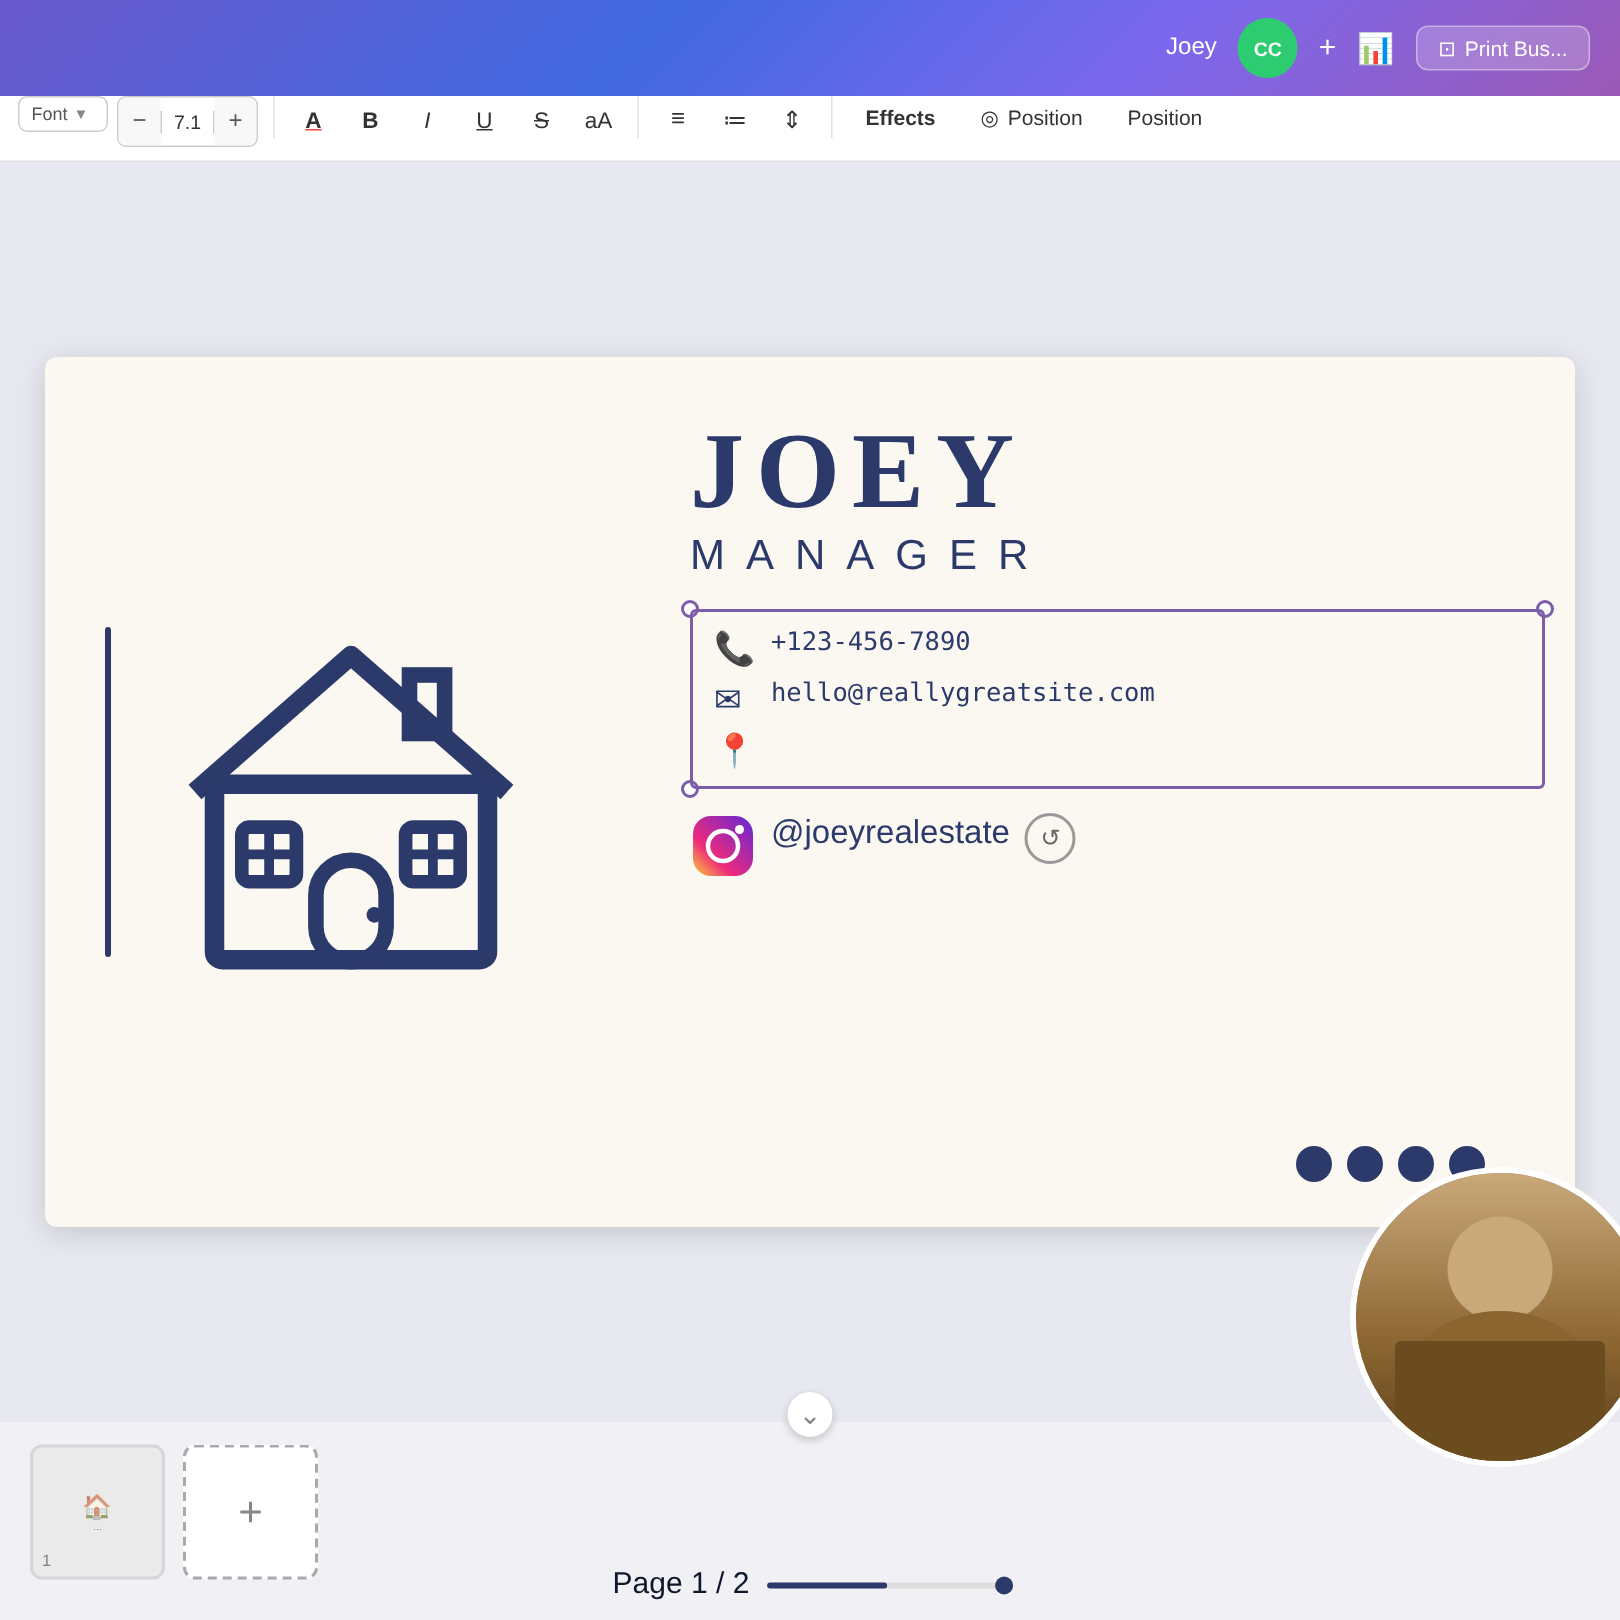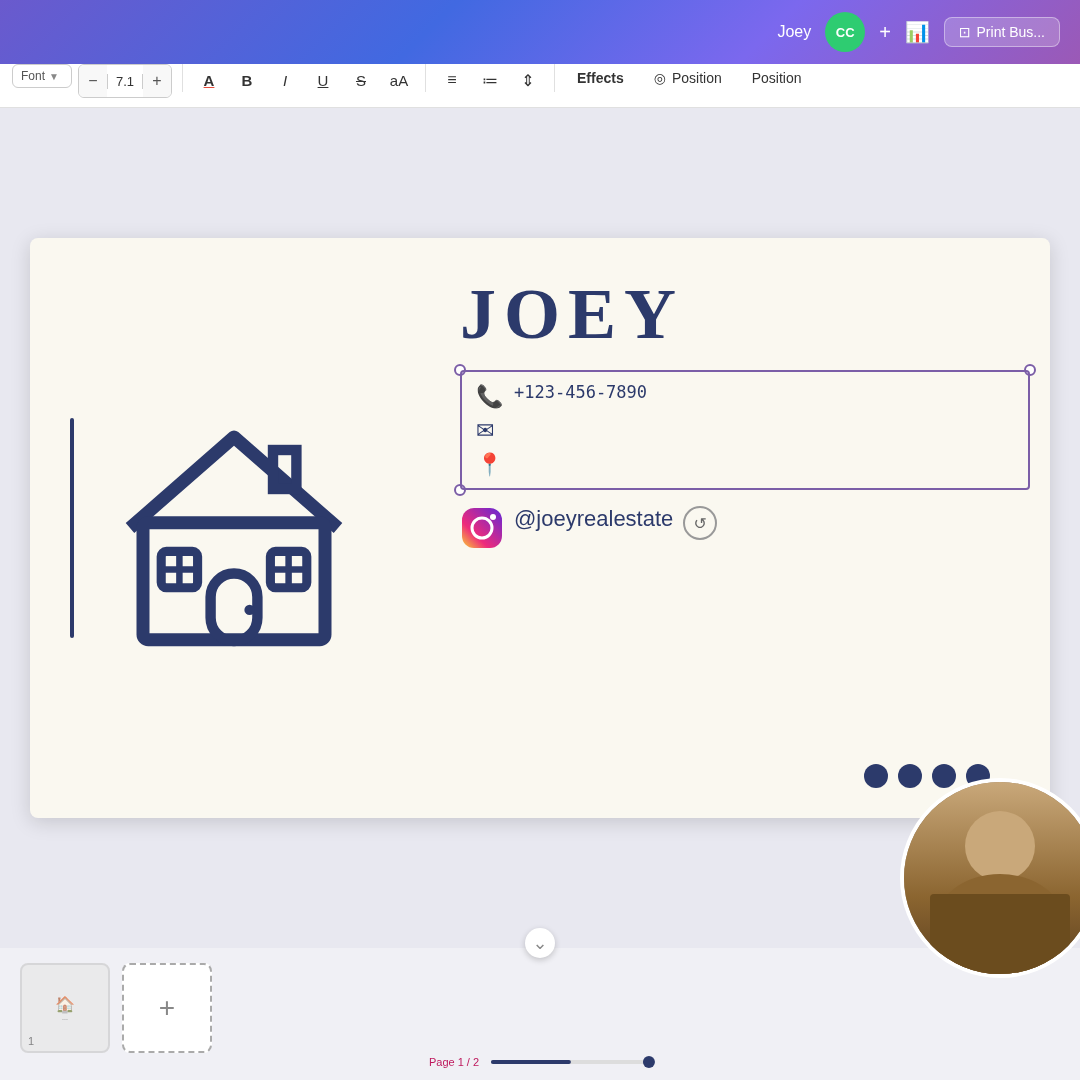--- a/index.html
+++ b/index.html
@@ -480,36 +480,38 @@
         <line x1="58" y1="118" x2="58" y2="146" stroke="#2c3a6b" stroke-width="5"></line>
 
         <rect x="128" y="118" width="28" height="28" rx="4" fill="none" stroke="#2c3a6b" stroke-width="7"></rect>
         <line x1="128" y1="132" x2="156" y2="132" stroke="#2c3a6b" stroke-width="5"></line>
         <line x1="142" y1="118" x2="142" y2="146" stroke="#2c3a6b" stroke-width="5"></line>
       </svg>
     </div>
 
     <div class="right-section">
       <div class="name-title">JOEY</div>
+      <div class="role-title">MANAGER</div>
 
       <div style="position:relative; margin-top:18px;">
 
         <div class="selection-handle" style="top:-6px;left:-6px;"></div>
 
         <div class="selection-handle" style="top:-6px;right:-6px;"></div>
 
         <div class="selection-handle" style="bottom:-6px;left:-6px;"></div>
 
         <div class="contact-box">
           <div class="contact-row">
             <span class="contact-icon">📞</span>
             <span class="contact-text">+123-456-7890</span>
           </div>
           <div class="contact-row">
             <span class="contact-icon">✉</span>
+            <span class="contact-text">hello@reallygreatsite.com</span>
           </div>
           <div class="contact-row">
             <span class="contact-icon">📍</span>
             <div>
             </div>
           </div>
         </div>
       </div>
 
       <div class="instagram-row">
@@ -559,19 +561,19 @@
       <div style="font-size:16px;">🏠</div>
       <div style="font-size:7px;color:#555;">...</div>
     </div>
     <div class="page-thumb-number">1</div>
   </div>
 
 
   <div class="add-page-btn">+</div>
 </div>
 
-<div style="position:fixed;bottom:12px;left:50%;transform:translateX(-50%);display:flex;align-items:center;gap:12px;font-size:11px;color:#be185d;z-index:20;">
+<div style="position:fixed;bottom:12px;left:50%;transform:translateX(-50%);display:flex;align-items:center;gap:12px;font-size:20px;color:#0f172a;z-index:20;">
   <span>Page 1 / 2</span>
   <div style="width:160px;height:4px;background:#ddd;border-radius:2px;position:relative;">
     <div style="width:50%;height:100%;background:#2c3a6b;border-radius:2px;"></div>
     <div style="position:absolute;right:-4px;top:50%;transform:translateY(-50%);width:12px;height:12px;background:#2c3a6b;border-radius:50%;"></div>
   </div>
 </div>
 
 </body></html>

